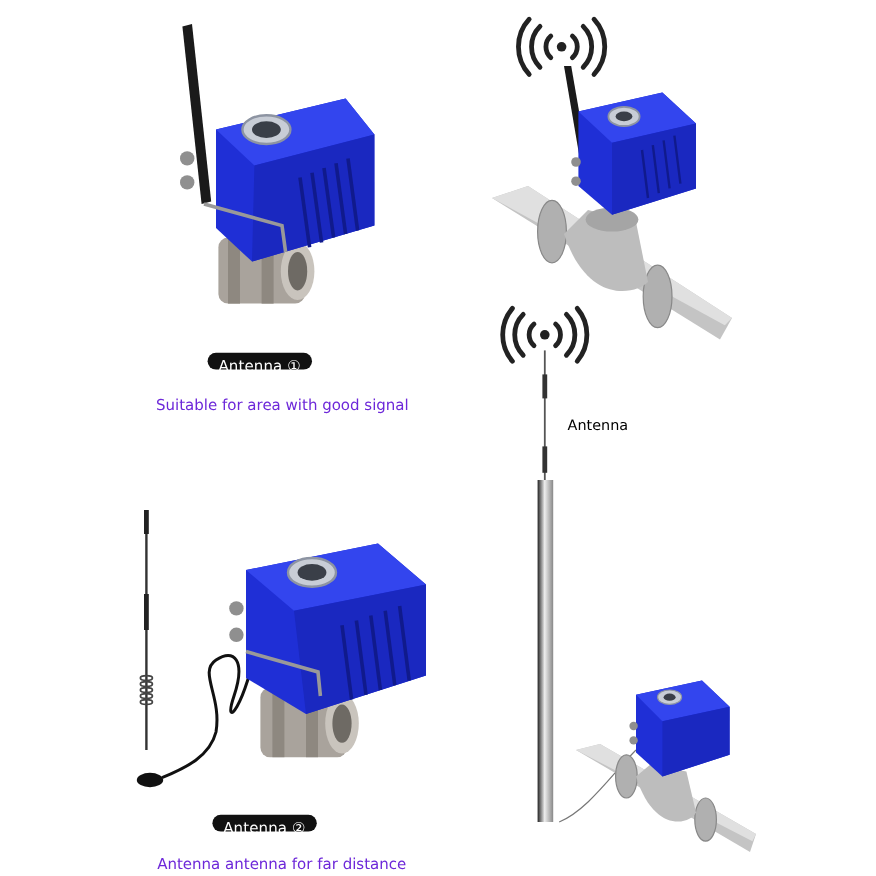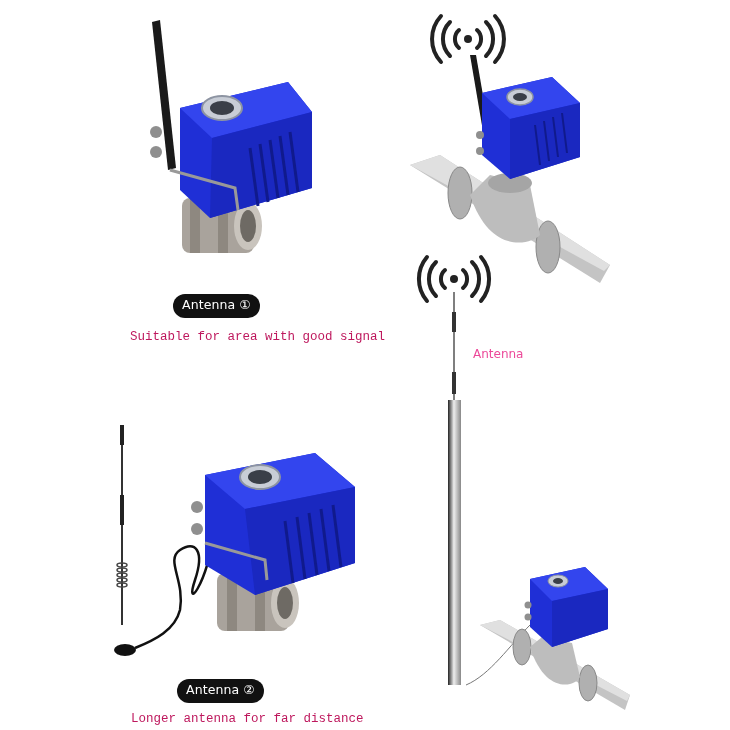--- a/index.html
+++ b/index.html
@@ -1,24 +1,24 @@
 <!DOCTYPE html>
 <html><head>
 <meta charset="utf-8">
 <style>
   * { box-sizing: border-box; margin: 0; padding: 0; }
   html, body { width: 730px; height: 730px; background: #ffffff; overflow: hidden; }
   body { position: relative; font-family: "DejaVu Sans", sans-serif; color: #333; }
   .pill {
     position: absolute; background: #111; color: #fff; border-radius: 12px;
-    font-size: 12.5px; height: 24px; line-height: 22px; padding: 0 9px;
+    font-size: 12.5px; height: 14px; line-height: 22px; padding: 0 9px;
     white-space: nowrap; letter-spacing: 0.1px;
   }
-  .caption { position: absolute; font-size: 12.5px; color: #be185d; white-space: nowrap; font-family: Liberation Mono, monospace; }
-  .label { position: absolute; font-size: 12px; color: #ec4899; }
+  .caption { position: absolute; font-size: 12.5px; color: #6d28d9; white-space: nowrap; }
+  .label { position: absolute; font-size: 12px; color: #000000; }
   svg { position: absolute; overflow: visible; }
 </style>
 </head>
 <body>
 
 <div>
   <svg style="left:140px;top:20px" width="190" height="255" viewBox="0 0 190 255">
 
     <polygon points="12,2 20,0 36,148 28,150" fill="#1a1a1a"></polygon>
 
@@ -85,21 +85,21 @@
       <line x1="136" y1="64" x2="144" y2="126"></line>
       <line x1="148" y1="60" x2="156" y2="122"></line>
     </g>
     <ellipse cx="75" cy="32" rx="20" ry="12" fill="#c8cdd6" stroke="#8d94a2" stroke-width="2"></ellipse>
     <ellipse cx="75" cy="32" rx="12" ry="7" fill="#3a3f48"></ellipse>
     <path d="M20,98 L80,115 L82,135" stroke="#999" stroke-width="3" fill="none"></path>
     <circle cx="12" cy="62" r="6" fill="#8f8f8f"></circle>
     <circle cx="12" cy="84" r="6" fill="#8f8f8f"></circle>
   </svg>
   <div class="pill" style="left:177px;top:679px">Antenna ②</div>
-  <div class="caption" style="left:131px;top:712px">Longer antenna for far distance</div>
+  <div class="caption" style="left:131px;top:712px">Antenna antenna for far distance</div>
 </div>
 
 <div>
 
   <svg style="left:432px;top:14px" width="72" height="50" viewBox="0 0 72 50">
     <circle cx="36" cy="25" r="4" fill="#222"></circle>
     <g stroke="#222" stroke-width="4" fill="none" stroke-linecap="round">
       <path d="M27,16 A12,12 0 0 0 27,34"></path>
       <path d="M45,16 A12,12 0 0 1 45,34"></path>
       <path d="M18,8 A24,24 0 0 0 18,42"></path>

